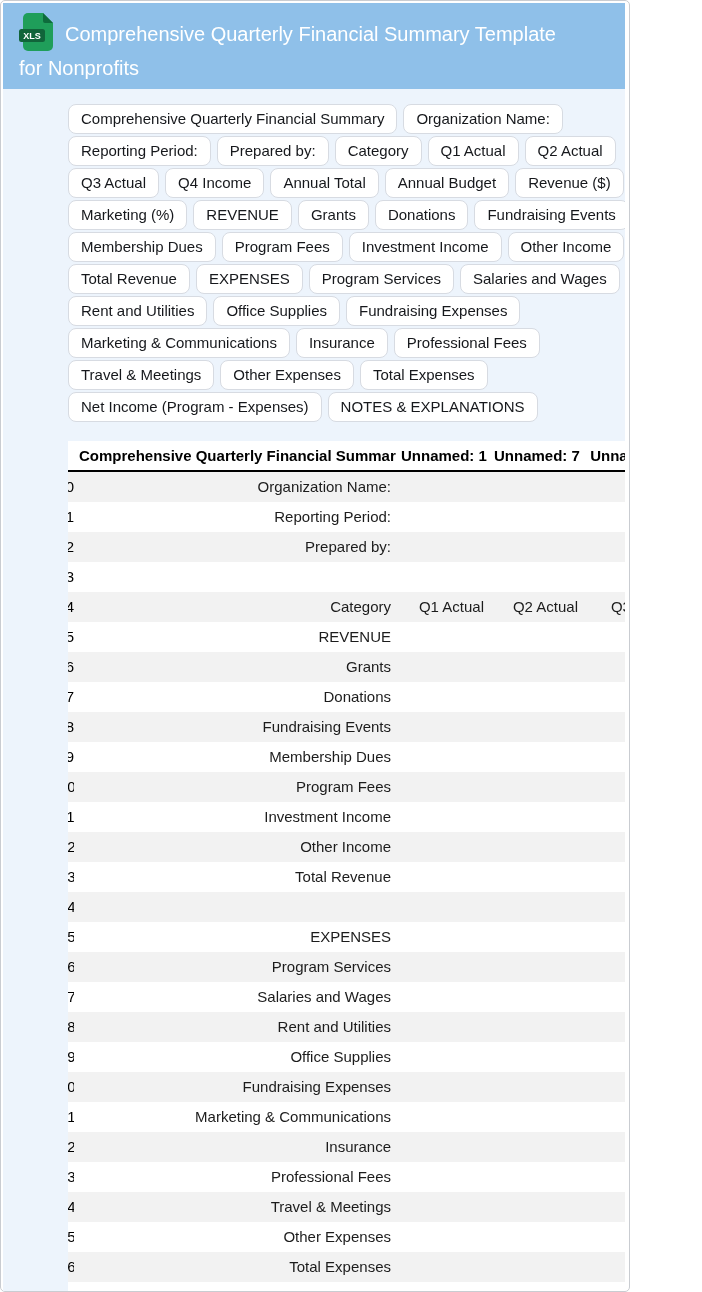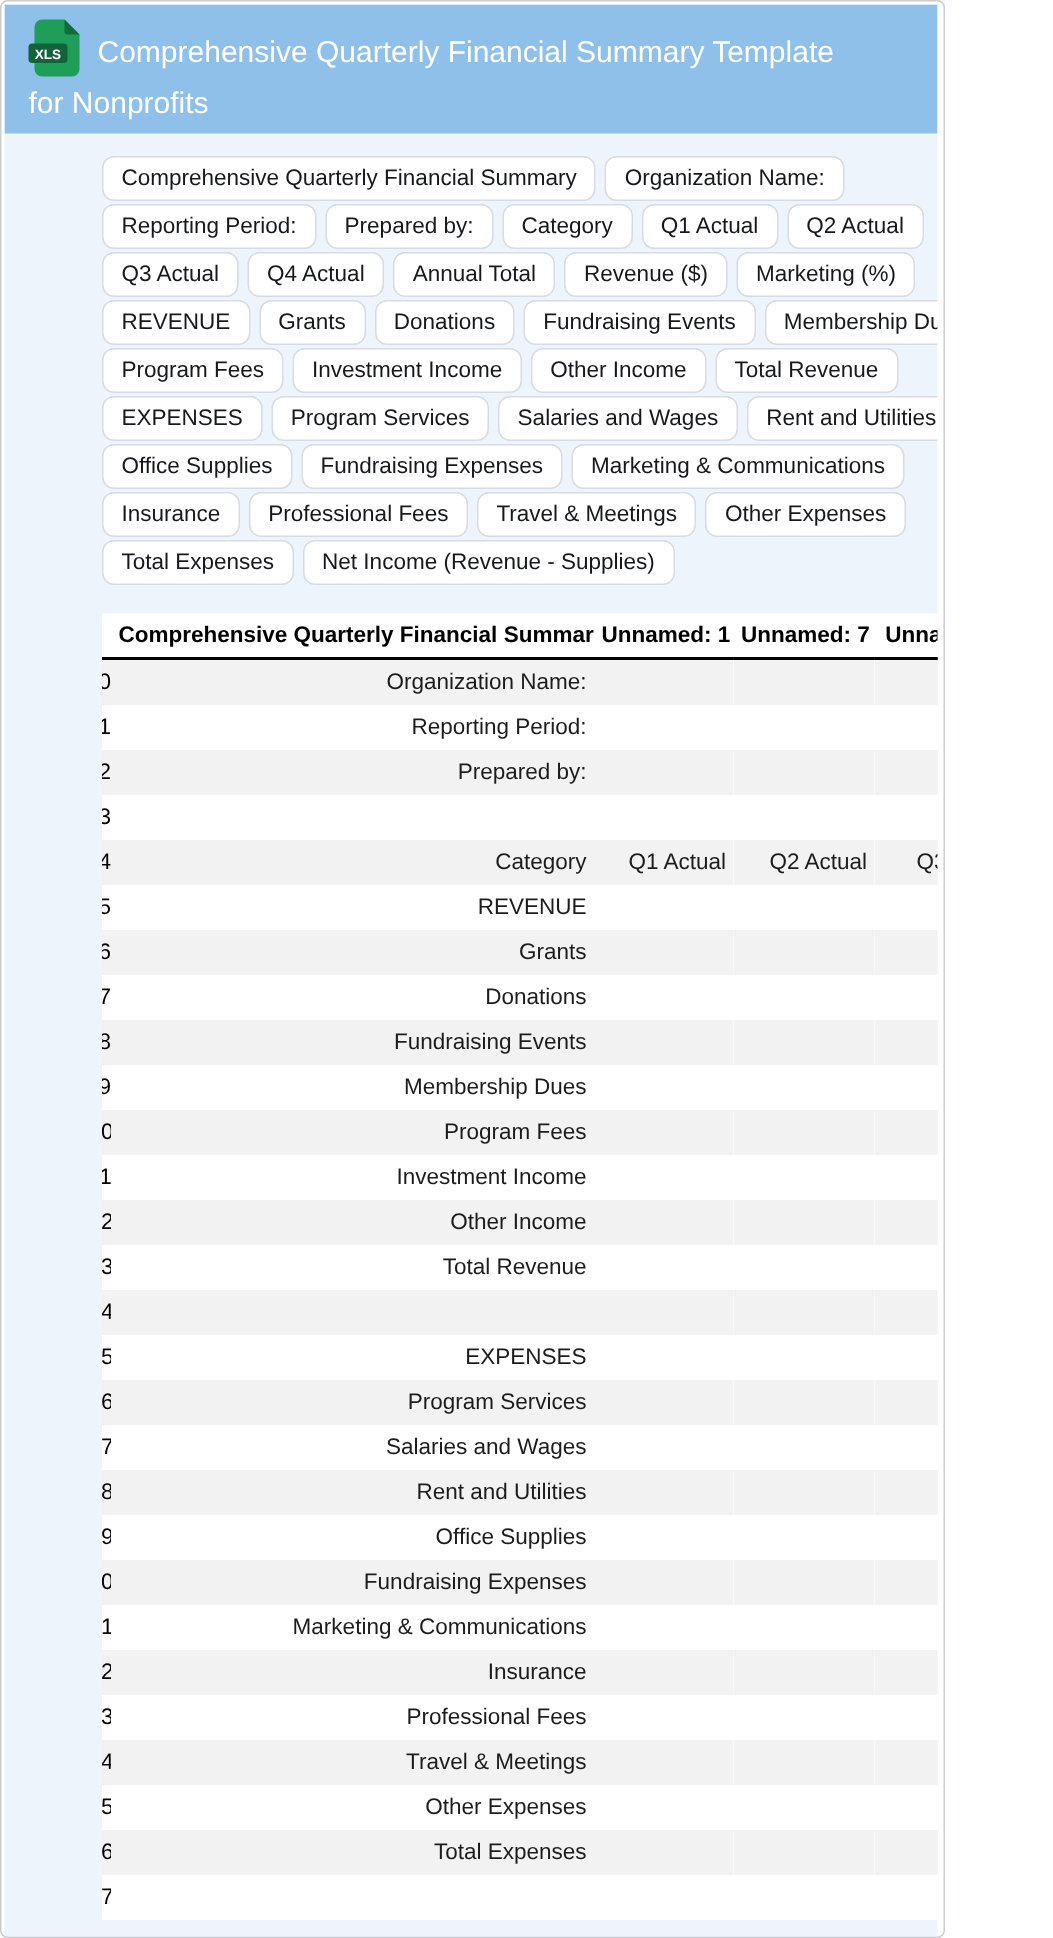--- a/index.html
+++ b/index.html
@@ -48,22 +48,23 @@
 
     <div class="chips">
         <div class="chip">Comprehensive Quarterly Financial Summary</div>
         <div class="chip">Organization Name:</div>
         <div class="chip">Reporting Period:</div>
         <div class="chip">Prepared by:</div>
         <div class="chip">Category</div>
         <div class="chip">Q1 Actual</div>
         <div class="chip">Q2 Actual</div>
         <div class="chip">Q3 Actual</div>
-        <div class="chip">Q4 Actual</div>
+        <div class="chip">Q4 Income</div>
         <div class="chip">Annual Total</div>
+        <div class="chip">Annual Budget</div>
         <div class="chip">Revenue ($)</div>
         <div class="chip">Marketing (%)</div>
         <div class="chip">REVENUE</div>
         <div class="chip">Grants</div>
         <div class="chip">Donations</div>
         <div class="chip">Fundraising Events</div>
         <div class="chip">Membership Dues</div>
         <div class="chip">Program Fees</div>
         <div class="chip">Investment Income</div>
         <div class="chip">Other Income</div>
@@ -73,21 +74,22 @@
         <div class="chip">Salaries and Wages</div>
         <div class="chip">Rent and Utilities</div>
         <div class="chip">Office Supplies</div>
         <div class="chip">Fundraising Expenses</div>
         <div class="chip">Marketing &amp; Communications</div>
         <div class="chip">Insurance</div>
         <div class="chip">Professional Fees</div>
         <div class="chip">Travel &amp; Meetings</div>
         <div class="chip">Other Expenses</div>
         <div class="chip">Total Expenses</div>
-        <div class="chip">Net Income (Revenue - Supplies)</div>
+        <div class="chip">Net Income (Program - Expenses)</div>
+        <div class="chip">NOTES &amp; EXPLANATIONS</div>
       </div>
 
     <div class="table-wrap">
       <table>
         <colgroup>
           <col class="c-idx">
             <col class="c-main">
             <col class="c-u1">
             <col class="c-u2">
             <col class="c-u3">

